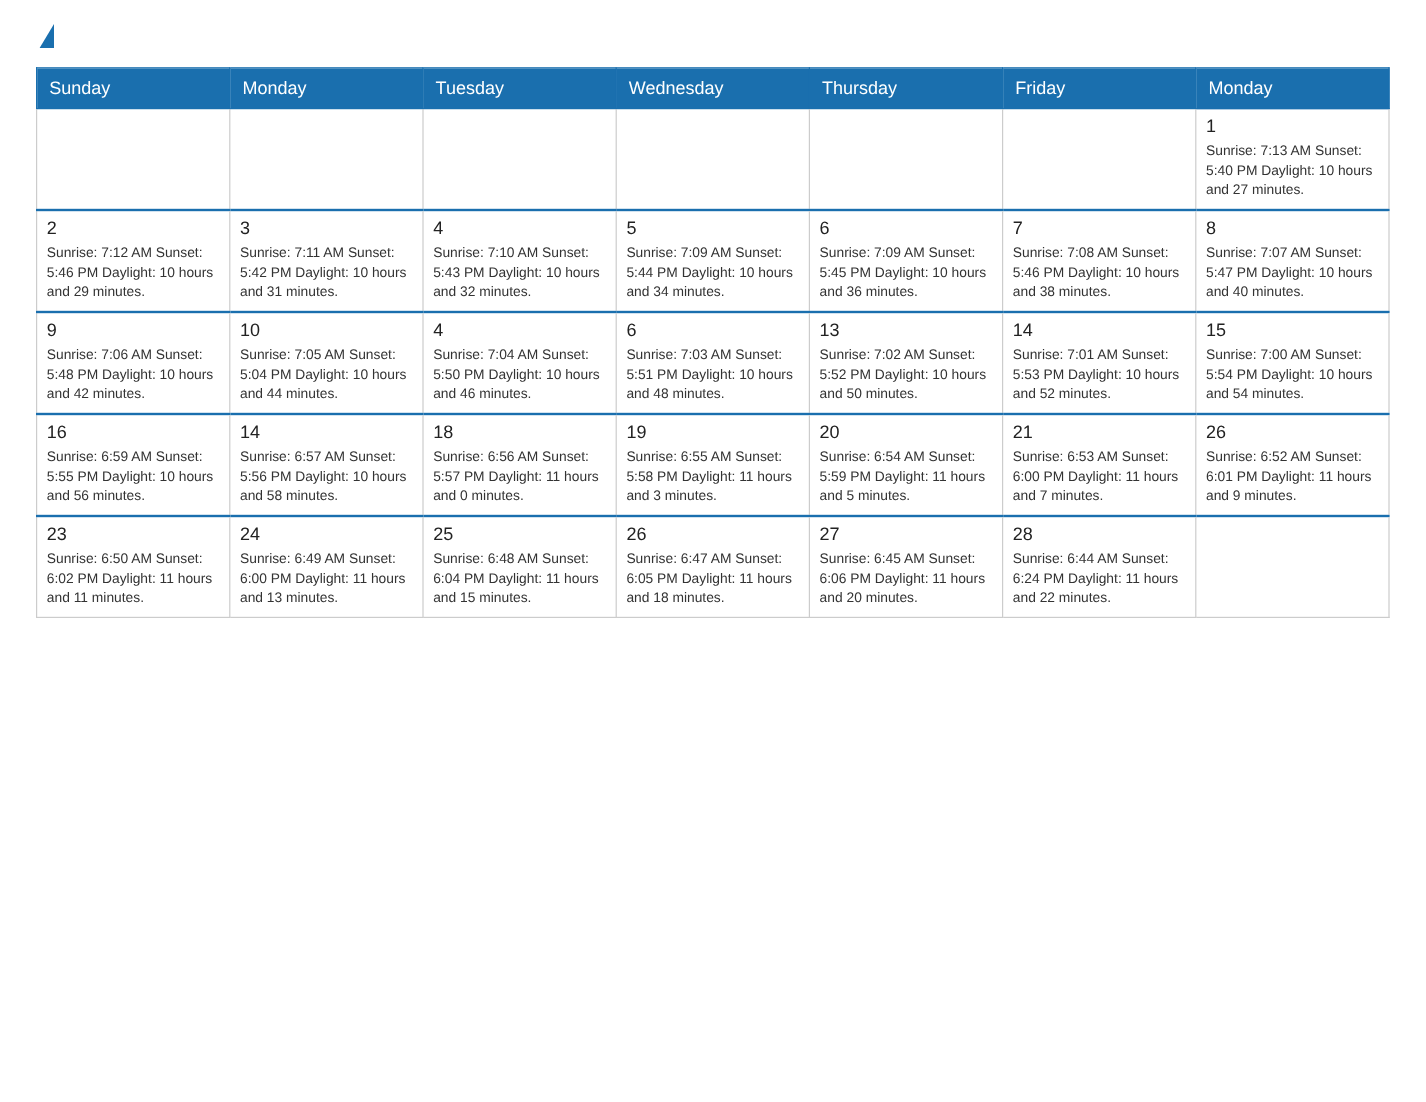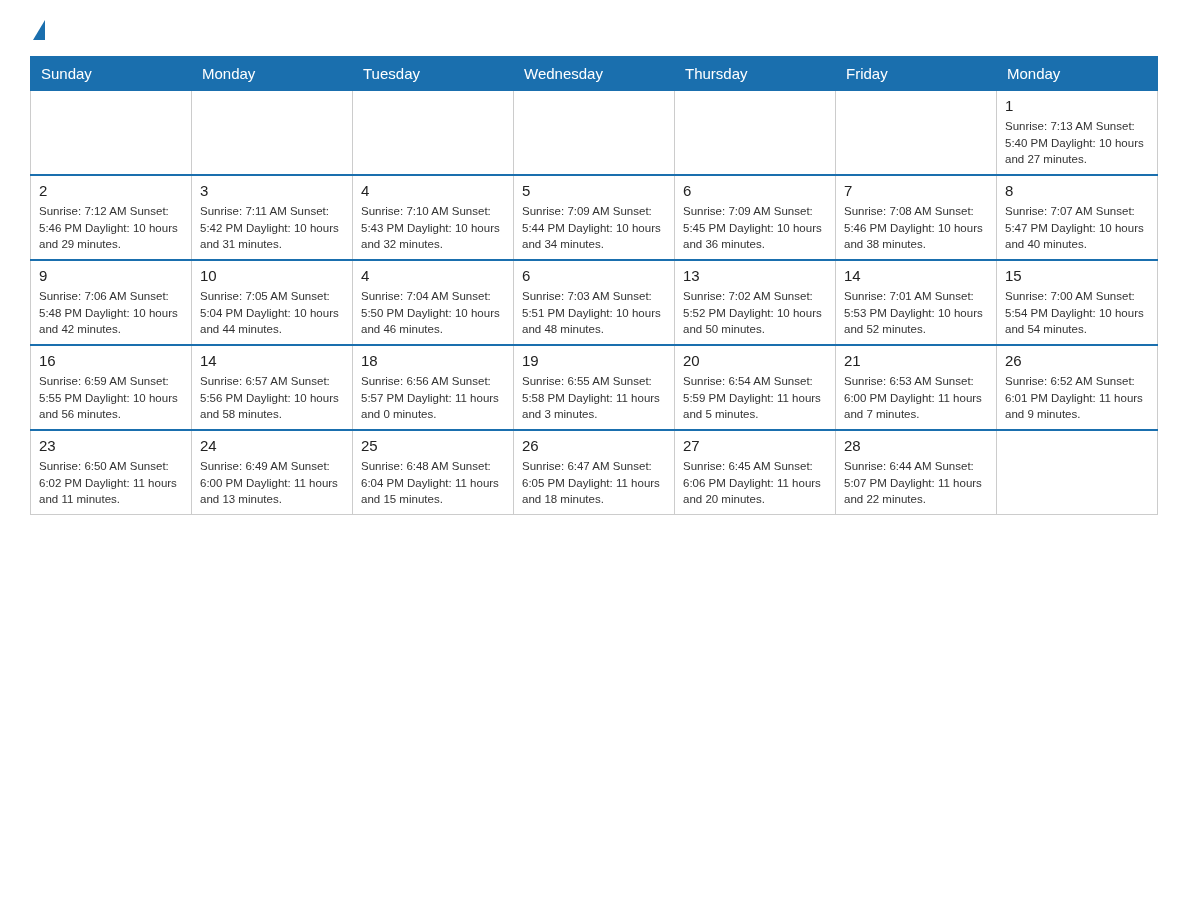--- a/index.html
+++ b/index.html
@@ -332,20 +332,20 @@
         <td>
           <span class="day-number">27</span>
           <div class="day-info">Sunrise: 6:45 AM
 Sunset: 6:06 PM
 Daylight: 11 hours
 and 20 minutes.</div>
         </td>
         <td>
           <span class="day-number">28</span>
           <div class="day-info">Sunrise: 6:44 AM
-Sunset: 5:07 PM
+Sunset: 6:24 PM
 Daylight: 11 hours
 and 22 minutes.</div>
         </td>
         <td class="empty-cell"></td>
       </tr>
     </tbody>
 </table>
 
 </body></html>

